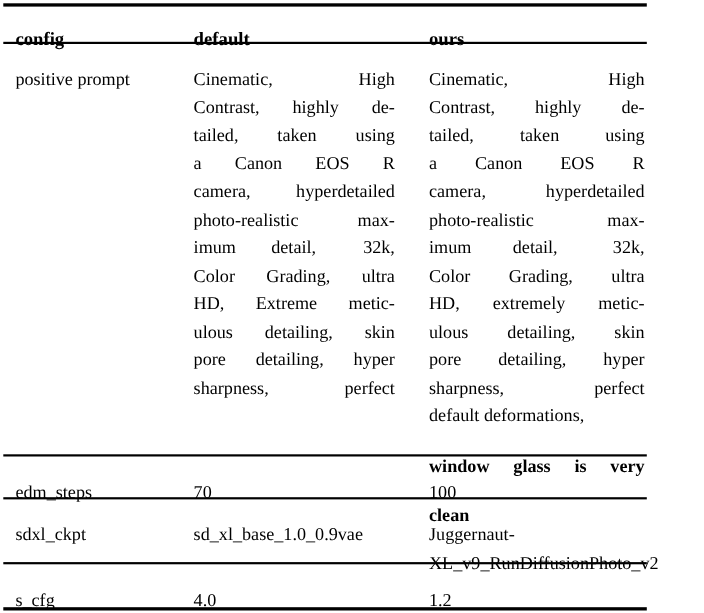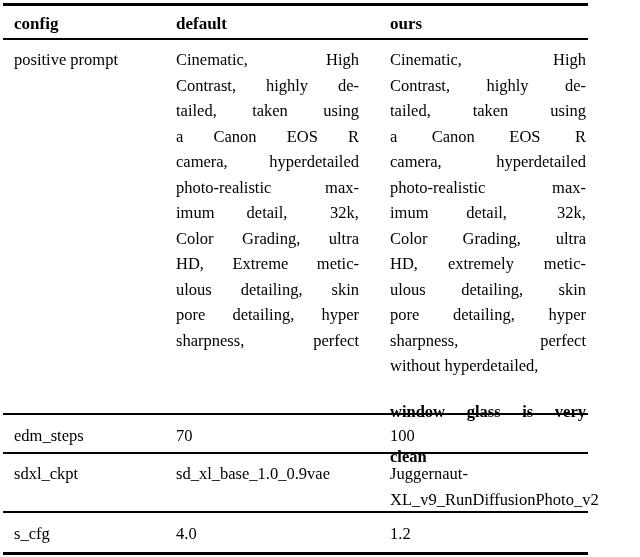--- a/index.html
+++ b/index.html
@@ -29,21 +29,21 @@
   .rule-thin  { height: 2px; }
 
   .row {
     position: absolute;
     left: 0;
     width: 640px;
     display: block;
   }
   .cell {
     position: absolute;
-    top: 0;
+    top: 12px;
     font-size: 16.5px;
     line-height: 25.5px;
     text-align: left;
   }
   .c1 { left: 14px;  width: 160px; }
   .c2 { left: 176px; width: 183px; }
   .c3 { left: 390px; width: 196px; }
 
   .head .cell {
     font-weight: bold;
@@ -111,21 +111,21 @@
       <span class="jline">tailed,   taken   using</span>
       <span class="jline">a    Canon    EOS    R</span>
       <span class="jline">camera, hyperdetailed</span>
       <span class="jline">photo-realistic   max-</span>
       <span class="jline">imum   detail,    32k,</span>
       <span class="jline">Color  Grading,  ultra</span>
       <span class="jline">HD, extremely metic-</span>
       <span class="jline">ulous  detailing,  skin</span>
       <span class="jline">pore  detailing,  hyper</span>
       <span class="jline">sharpness,     perfect</span>
-      <span class="jline last">without hyperdetailed,</span>
+      <span class="jline last">default deformations,</span>
       <span class="jline bold">window glass is very</span>
       <span class="jline last bold">clean</span>
     </div>
   </div>
 
   <div class="row" style="top:423px;">
     <div class="cell c1">edm_steps</div>
     <div class="cell c2">70</div>
     <div class="cell c3">100</div>
   </div>

